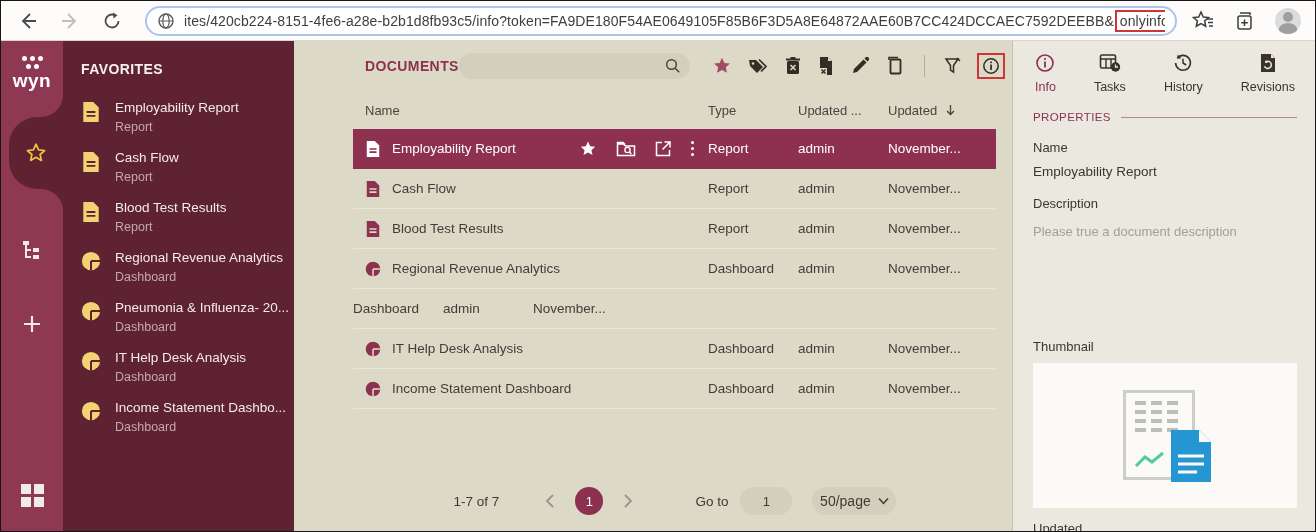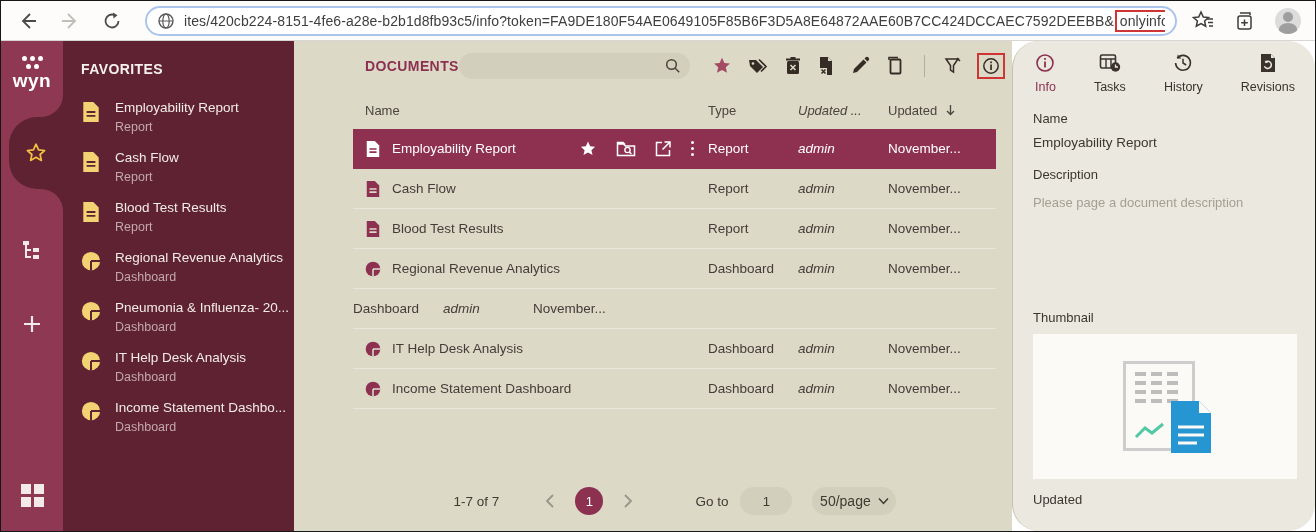--- a/index.html
+++ b/index.html
@@ -58,21 +58,21 @@
   .search-wrap input{position:absolute; inset:0; background:transparent; border:none; outline:none; padding:0 30px 0 12px; font-size:13px; color:#3c362f; font-family:inherit;}
   .search-icon{position:absolute; right:9px; top:5px;}
   .tool-icons{display:flex; align-items:center; gap:15px; margin-left:22px;}
   .tool-icons .tdiv{width:1px; height:22px; background:#b3af9d; margin:0 4px;}
   .info-box{border:2px solid var(--red-box); padding:2px 3px; display:flex;}
 
   
   .table{margin:0 16px 0 15px;}
   .thead{height:38px; display:flex; align-items:center; font-size:13px; color:#4a443e;}
   .col-name{flex:1; display:flex; align-items:center; padding-left:12px; min-width:0;}
-  .col-type{width:90px; flex:none;} .col-by{width:90px; flex:none;font-style:italic;} .col-date{width:108px; flex:none;}
+  .col-type{width:90px; flex:none;} .col-by{width:90px; flex:none;} .col-date{width:108px; flex:none;}
   .drow{height:40px; display:flex; align-items:center; border-bottom:1px solid #e9e6d9; font-size:13.5px; color:#443c38; cursor:pointer;}
   .drow .ri{width:16px; margin-right:11px; flex:none; color:var(--accent); display:flex;}
   .drow .doc-glyph .doc-lines{stroke:var(--main-bg);} .drow .dash-glyph line{stroke:var(--main-bg);}
   .drow.selected{background:var(--selected-row); color:#fff; border-bottom-color:transparent;}
   .drow.selected .ri{color:#fff;}
   .drow.selected .doc-glyph .doc-lines{stroke:var(--selected-row);}
   .row-actions{display:none; margin-left:auto; margin-right:14px; align-items:center; gap:19px;}
   .drow.selected .row-actions{display:flex;}
   .kebab{display:flex; flex-direction:column; gap:3px;}
   .kebab i{width:3px; height:3px; border-radius:50%; background:#fff; display:block;}
@@ -80,21 +80,21 @@
   
   .pagination{margin-top:auto; margin-bottom:16px; display:flex; align-items:center; justify-content:center; font-size:13.5px; color:#3f3a33; flex:none;}
   .pg-range{margin-right:42px;}
   .pg-chev{display:flex; padding:4px; cursor:pointer;}
   .pg-page{width:28px; height:28px; border-radius:50%; background:var(--accent); color:#fff; display:flex; align-items:center; justify-content:center; font-size:13px; margin:0 16px; cursor:pointer;}
   .pg-goto-label{margin-left:58px;}
   .pg-input{width:52px; height:28px; border-radius:14px; background:var(--search-bg); border:none; outline:none; text-align:center; font-size:13px; color:#3f3a33; margin-left:12px; font-family:inherit;}
   .pg-size{width:84px; height:28px; border-radius:14px; background:var(--search-bg); display:flex; align-items:center; justify-content:center; gap:7px; margin-left:20px; font-size:14px; cursor:pointer;}
 
   
-  .props{width:303px; background:var(--props-bg); border-left:1px solid #c6c2b1; flex:none; padding:12px 18px 0 20px; font-size:13px; color:#3c362f; overflow:hidden;border-radius:27px;}
+  .props{width:303px; background:var(--props-bg); border-left:1px solid #c6c2b1; flex:none; padding:12px 18px 0 20px; font-size:13px; color:#3c362f; overflow:hidden;}
   .ptabs{display:flex; justify-content:space-between; padding:0 2px;}
   .ptab{display:flex; flex-direction:column; align-items:center; gap:7px; font-size:12.5px; color:var(--icon-dark); cursor:pointer;}
   .ptab.active{color:var(--accent);}
   .props-sec{margin-top:17px; display:flex; align-items:center; color:var(--accent); font-size:11.5px; letter-spacing:.4px;}
   .props-sec .ln{flex:1; height:1px; background:rgba(140,49,80,.55); margin-left:10px;}
   .plabel{margin-top:17px;}
   .pvalue{margin-top:9px; font-size:13.5px;}
   .pplaceholder{margin-top:13px; color:#a59f92;}
   .thumb-label{margin-top:100px;}
   .thumb-box{margin-top:9px; height:145px; background:#fbfaf7; display:flex; align-items:center; justify-content:center; position:relative;}
@@ -582,24 +582,28 @@
           <svg width="18" height="20" viewBox="0 0 18 20">
               <path d="M2 1 H12 L16 5 V19 H2 Z" fill="#3a332d"></path>
               <path d="M12 1 L12 5 L16 5" fill="#eae8df"></path>
               <path d="M6.2 9.2 A3.6 3.6 0 1 1 5.4 13.2" stroke="#eae8df" stroke-width="1.5" fill="none"></path>
               <path d="M6.8 7.2 L6.2 10.2 L9.2 9.6" fill="#eae8df"></path>
             </svg>
           <span>Revisions</span>
         </div>
       </div>
 
+      <div class="props-sec">
+        <span>PROPERTIES</span>
+          <span class="ln"></span>
+      </div>
       <div class="plabel">Name</div>
       <div class="pvalue">Employability Report</div>
       <div class="plabel">Description</div>
-      <div class="pplaceholder">Please page a document description</div>
+      <div class="pplaceholder">Please true a document description</div>
 
       <div class="thumb-label">Thumbnail</div>
       <div class="thumb-box">
         <div class="thumb-glyph">
           <div class="gdoc">
             <div class="dr">
                 <i></i>
                 <i></i>
                 <i></i>
               </div>

